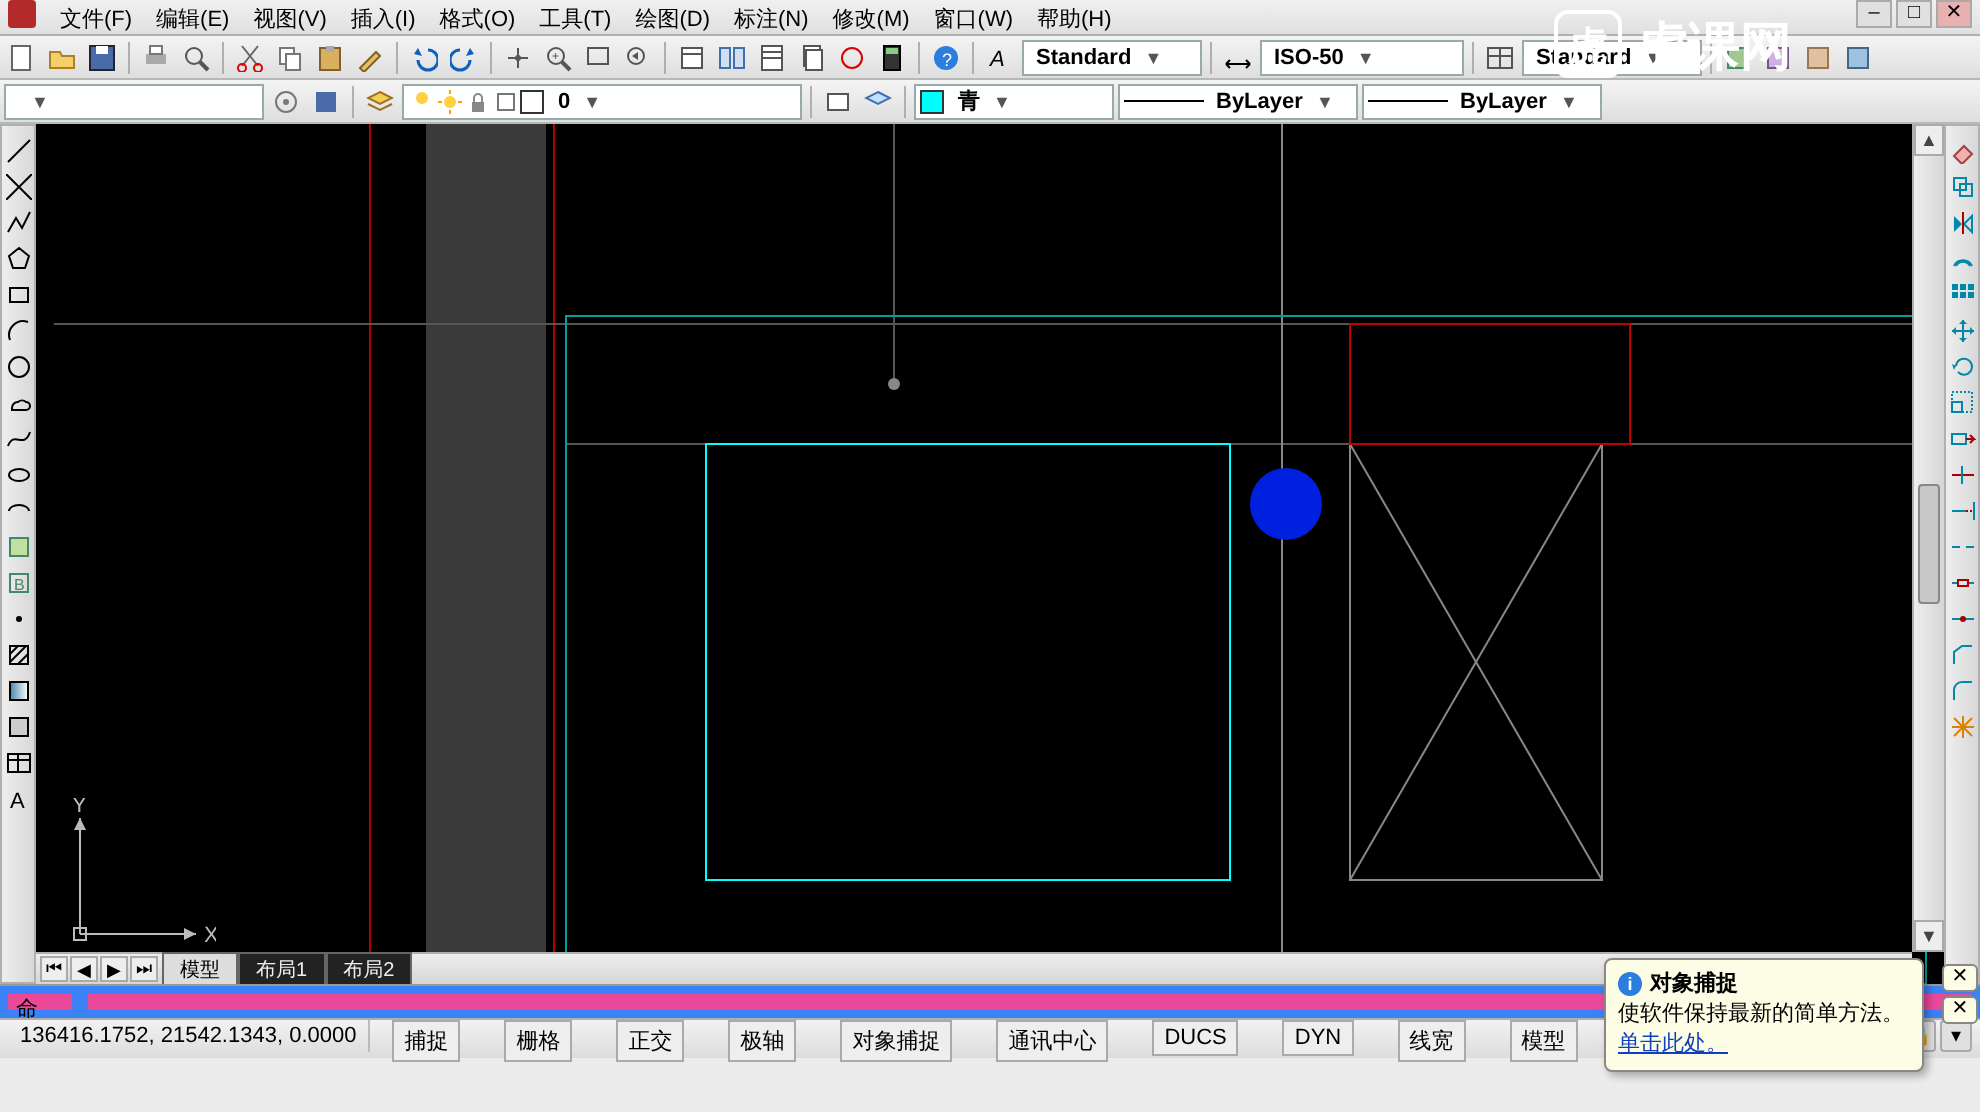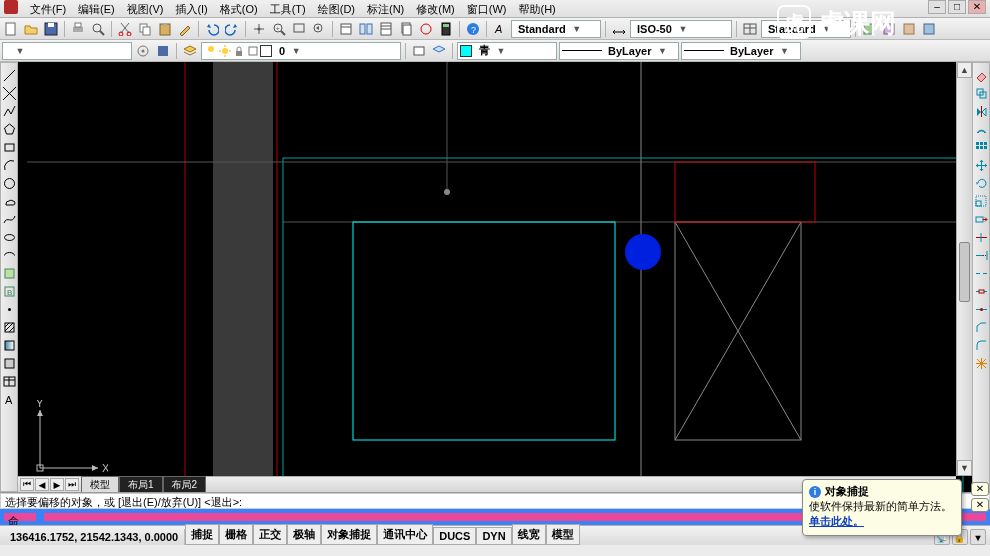--- a/index.html
+++ b/index.html
@@ -53,33 +53,33 @@
 .scrollbar-h .track { flex: 1; margin-left: 4px; position: relative; }
 
 
 .command-area { border-top: 1px solid #999; }
 .cmd-line { background: #fff; border: 1px solid #ccc; padding: 2px 4px; font-size: 11px; height: 16px; line-height: 12px; overflow: hidden; }
 .cmd-prompt { display: flex; }
 .cmd-prompt .lbl { background: #ec4899; border: 4px solid #3b82f6; padding: 2px 4px; font-size: 11px; height: 16px; line-height: 12px; }
 .cmd-prompt .lbl:last-child { flex: 1; }
 
 
-.statusbar { height: 20px; background: linear-gradient(#f2f2f2,#dcdcdc); border-top: 1px solid #b0b0b0; display: flex; align-items: flex-end; font-size: 11px; padding: 0 4px; gap: 0; position: relative; font-weight: bold; }
+.statusbar { height: 20px; background: linear-gradient(#f2f2f2,#dcdcdc); border-top: 1px solid #b0b0b0; display: flex; align-items: flex-start; font-size: 11px; padding: 0 4px; gap: 0; position: relative; }
 .statusbar .cell { padding: 2px 6px; border-right: 1px solid #bbb; white-space: nowrap; }
-.statusbar .btn { padding: 2px 5px; border: 1px solid #aaa; background: #eee; margin: 0 0px; cursor: pointer; font-size: 11px; }
+.statusbar .btn { padding: 2px 5px; border: 1px solid #aaa; background: #eee; margin: 0 11px; cursor: pointer; font-size: 11px; }
 .statusbar .tray { margin-left: auto; display: flex; gap: 2px; }
 .statusbar .tray .ic { width: 16px; height: 16px; background: #e0e0e0; border: 1px solid #aaa; border-radius: 2px; cursor: pointer; display: flex; align-items: center; justify-content: center; font-size: 10px; }
 
 
 .popup { position: absolute; right: 28px; bottom: 20px; width: 160px; background: #fcfde4; border: 1px solid #888; border-radius: 4px; padding: 4px 6px 6px 6px; font-size: 11px; z-index: 40; box-shadow: 2px 2px 4px rgba(0,0,0,0.3); }
 .popup .title { display: flex; align-items: center; font-weight: bold; }
 .popup .title .info-ic { width: 12px; height: 12px; border-radius: 50%; background: #2b7de0; color: #fff; text-align: center; line-height: 12px; font-size: 9px; margin-right: 4px; }
 .popup .close-group { position: absolute; top: 2px; right: -28px; }
 .popup .close-group .xb { width: 18px; height: 14px; background: #fcfde4; border: 1px solid #888; border-radius: 3px; text-align: center; line-height: 12px; font-size: 10px; cursor: pointer; margin-bottom: 2px; }
-.popup .link { color: #1040c0; text-decoration: underline; cursor: pointer; font-weight: bold; }
+.popup .link { color: #1040c0; text-decoration: underline; cursor: pointer; }
 </style>
 </head>
 <body>
 
 <div class="menubar">
   <div class="sys-icon"></div>
   <div class="item">文件(F)</div>
   <div class="item">编辑(E)</div>
   <div class="item">视图(V)</div>
   <div class="item">插入(I)</div>
@@ -640,21 +640,20 @@
       </div>
     <div class="tb">
         <svg viewBox="0 0 13 13">
           <path d="M6.5 6.5L2 2M6.5 6.5L11 2M6.5 6.5L2 11M6.5 6.5L11 11M6.5 6.5V1M6.5 6.5V12M6.5 6.5H1M6.5 6.5H12" stroke="#e08000"></path>
         </svg>
       </div>
   </div>
 </div>
 
 <div class="command-area">
-  <div class="cmd-line">选择要偏移的对象，或 [退出(E)/放弃(U)] &lt;退出&gt;:</div>
   <div class="cmd-prompt">
     <div class="lbl" style="width:40px">命令:</div>
     <div class="lbl"></div>
   </div>
 </div>
 
 <div class="statusbar">
   <div class="cell">136416.1752, 21542.1343, 0.0000</div>
   <div class="btn">捕捉</div>
   <div class="btn">栅格</div>

